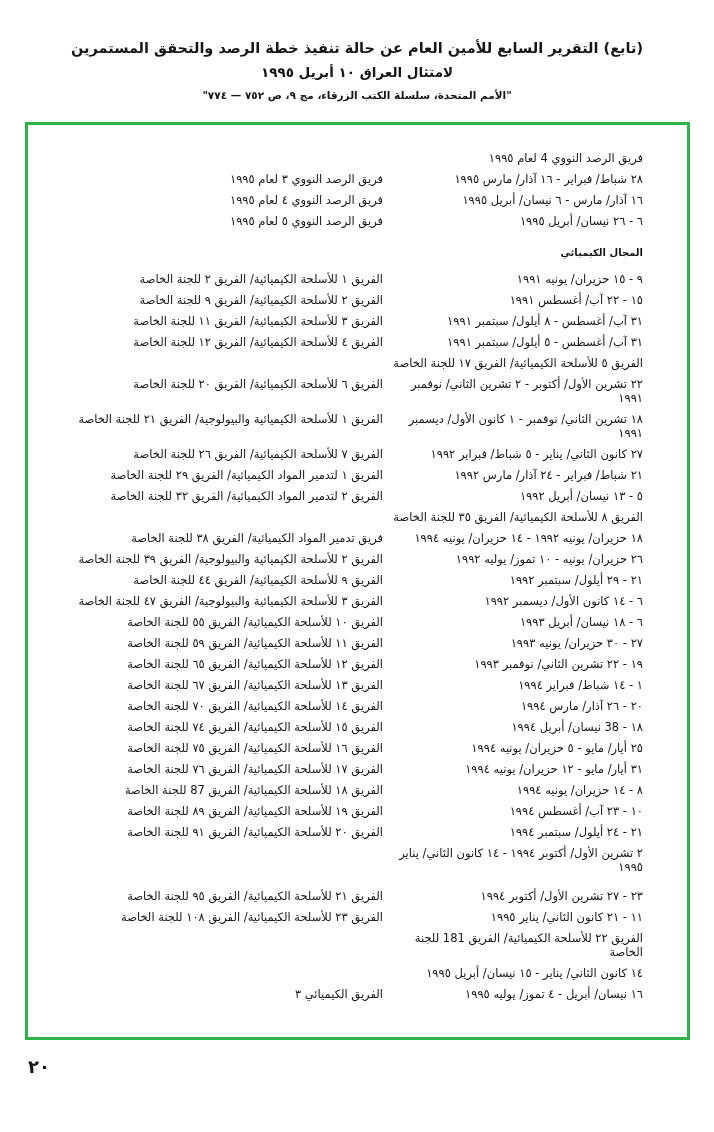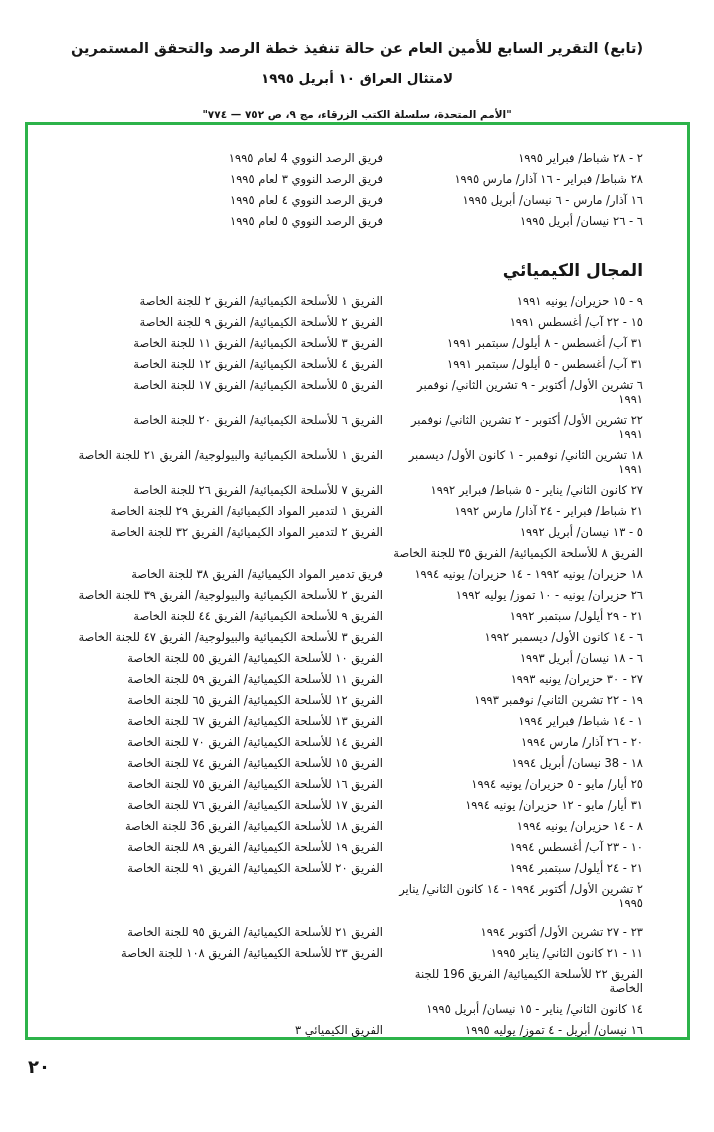--- a/index.html
+++ b/index.html
@@ -7,22 +7,22 @@
   body {
     width: 714px; height: 1132px;
     font-family: "DejaVu Sans", sans-serif;
     direction: rtl;
     position: relative;
     color: #161616;
   }
   .page { position: relative; width: 714px; height: 1132px; overflow: hidden; }
 
   .doc-header { text-align: center; padding-top: 40px; font-weight: bold; }
-  .title-1 { font-size: 14.5px; margin-bottom: 14px; letter-spacing: 0; }
-  .title-2 { font-size: 13.5px; margin-bottom: 22px; }
+  .title-1 { font-size: 14.5px; margin-bottom: 8px; letter-spacing: 0; }
+  .title-2 { font-size: 13.5px; margin-bottom: 9px; }
   .title-3 { font-size: 10.5px; }
 
   .green-box {
     position: absolute;
     top: 122px; left: 25px;
     width: 665px; height: 918px;
     border: 3px solid #2db34a;
     padding: 26px 44px 16px 12px;
     overflow: hidden;
   }
@@ -33,22 +33,22 @@
     column-gap: 10px;
     margin-bottom: 7px;
     font-size: 11.5px;
     line-height: 14px;
   }
   .row.gap { margin-top: 15px; }
   .cell { text-align: right; }
 
   .section-header {
     font-weight: bold;
-    font-size: 17px;
-    margin: 32px 0 14px 0;
+    font-size: 10px;
+    margin: 19px 0 14px 0;
   }
 
   .page-number {
     position: absolute;
     top: 1056px; left: 0;
     width: 100%;
     text-align: left;
     font-size: 18px;
     font-weight: bold;
     margin-left: 28px;
@@ -61,21 +61,20 @@
 
   <header class="doc-header">
     <div class="title-1">(تابع) التقرير السابع للأمين العام عن حالة تنفيذ خطة الرصد والتحقق المستمرين</div>
     <div class="title-2">لامتثال العراق ١٠ أبريل ١٩٩٥</div>
     <div class="title-3">"الأمم المتحدة، سلسلة الكتب الزرقاء، مج ٩، ص ٧٥٢ — ٧٧٤"</div>
   </header>
 
   <div class="green-box" id="green-box" style="border-color: rgb(45, 179, 74);">
     <div id="nuclear-rows">
         <div class="row">
-          <div class="cell">٢ - ٢٨ شباط/ فبراير ١٩٩٥</div>
           <div class="cell">فريق الرصد النووي 4 لعام ١٩٩٥</div>
         </div>
         <div class="row">
           <div class="cell">٢٨ شباط/ فبراير - ١٦ آذار/ مارس ١٩٩٥</div>
           <div class="cell">فريق الرصد النووي ٣ لعام ١٩٩٥</div>
         </div>
         <div class="row">
           <div class="cell">١٦ آذار/ مارس - ٦ نيسان/ أبريل ١٩٩٥</div>
           <div class="cell">فريق الرصد النووي ٤ لعام ١٩٩٥</div>
         </div>
@@ -96,21 +95,20 @@
         </div>
         <div class="row">
           <div class="cell">٣١ آب/ أغسطس - ٨ أيلول/ سبتمبر ١٩٩١</div>
           <div class="cell">الفريق ٣ للأسلحة الكيميائية/ الفريق ١١ للجنة الخاصة</div>
         </div>
         <div class="row">
           <div class="cell">٣١ آب/ أغسطس - ٥ أيلول/ سبتمبر ١٩٩١</div>
           <div class="cell">الفريق ٤ للأسلحة الكيميائية/ الفريق ١٢ للجنة الخاصة</div>
         </div>
         <div class="row">
-          <div class="cell">٦ تشرين الأول/ أكتوبر - ٩ تشرين الثاني/ نوفمبر ١٩٩١</div>
           <div class="cell">الفريق ٥ للأسلحة الكيميائية/ الفريق ١٧ للجنة الخاصة</div>
         </div>
         <div class="row">
           <div class="cell">٢٢ تشرين الأول/ أكتوبر - ٢ تشرين الثاني/ نوفمبر ١٩٩١</div>
           <div class="cell">الفريق ٦ للأسلحة الكيميائية/ الفريق ٢٠ للجنة الخاصة</div>
         </div>
         <div class="row">
           <div class="cell">١٨ تشرين الثاني/ نوفمبر - ١ كانون الأول/ ديسمبر ١٩٩١</div>
           <div class="cell">الفريق ١ للأسلحة الكيميائية والبيولوجية/ الفريق ٢١ للجنة الخاصة</div>
         </div>
@@ -172,21 +170,21 @@
         <div class="row">
           <div class="cell">٢٥ أيار/ مايو - ٥ حزيران/ يونيه ١٩٩٤</div>
           <div class="cell">الفريق ١٦ للأسلحة الكيميائية/ الفريق ٧٥ للجنة الخاصة</div>
         </div>
         <div class="row">
           <div class="cell">٣١ أيار/ مايو - ١٢ حزيران/ يونيه ١٩٩٤</div>
           <div class="cell">الفريق ١٧ للأسلحة الكيميائية/ الفريق ٧٦ للجنة الخاصة</div>
         </div>
         <div class="row">
           <div class="cell">٨ - ١٤ حزيران/ يونيه ١٩٩٤</div>
-          <div class="cell">الفريق ١٨ للأسلحة الكيميائية/ الفريق 36 للجنة الخاصة</div>
+          <div class="cell">الفريق ١٨ للأسلحة الكيميائية/ الفريق 87 للجنة الخاصة</div>
         </div>
         <div class="row">
           <div class="cell">١٠ - ٢٣ آب/ أغسطس ١٩٩٤</div>
           <div class="cell">الفريق ١٩ للأسلحة الكيميائية/ الفريق ٨٩ للجنة الخاصة</div>
         </div>
         <div class="row">
           <div class="cell">٢١ - ٢٤ أيلول/ سبتمبر ١٩٩٤</div>
           <div class="cell">الفريق ٢٠ للأسلحة الكيميائية/ الفريق ٩١ للجنة الخاصة</div>
         </div>
         <div class="row">
@@ -194,21 +192,21 @@
         </div>
         <div class="row gap">
           <div class="cell">٢٣ - ٢٧ تشرين الأول/ أكتوبر ١٩٩٤</div>
           <div class="cell">الفريق ٢١ للأسلحة الكيميائية/ الفريق ٩٥ للجنة الخاصة</div>
         </div>
         <div class="row">
           <div class="cell">١١ - ٢١ كانون الثاني/ يناير ١٩٩٥</div>
           <div class="cell">الفريق ٢٣ للأسلحة الكيميائية/ الفريق ١٠٨ للجنة الخاصة</div>
         </div>
         <div class="row">
-          <div class="cell">الفريق ٢٢ للأسلحة الكيميائية/ الفريق 196 للجنة الخاصة</div>
+          <div class="cell">الفريق ٢٢ للأسلحة الكيميائية/ الفريق 181 للجنة الخاصة</div>
         </div>
         <div class="row">
           <div class="cell">١٤ كانون الثاني/ يناير - ١٥ نيسان/ أبريل ١٩٩٥</div>
         </div>
         <div class="row">
           <div class="cell">١٦ نيسان/ أبريل - ٤ تموز/ يوليه ١٩٩٥</div>
           <div class="cell">الفريق الكيميائي ٣</div>
         </div>
       </div>
   </div>

